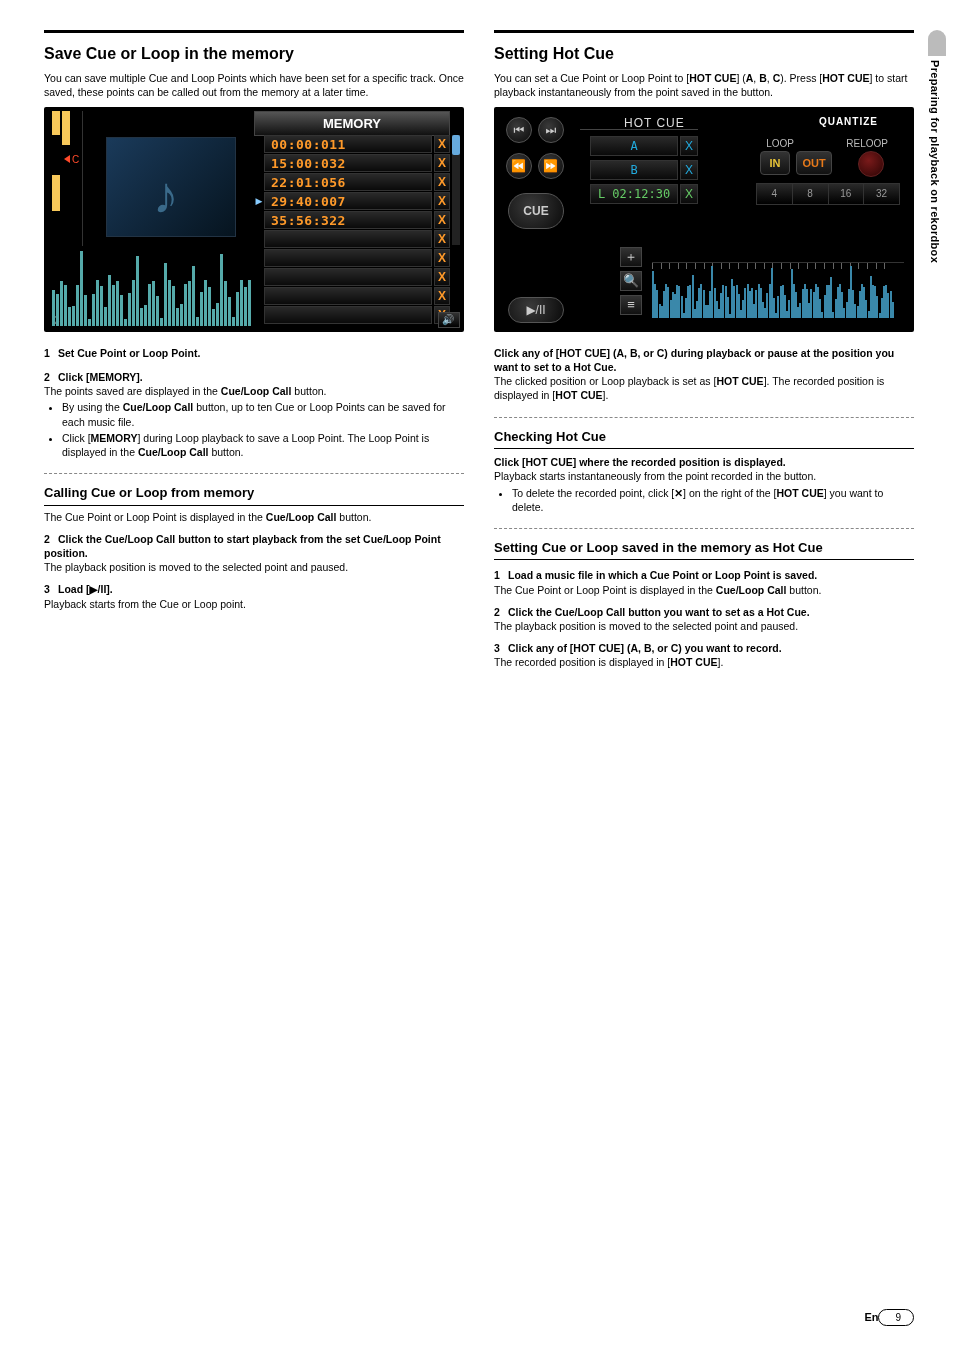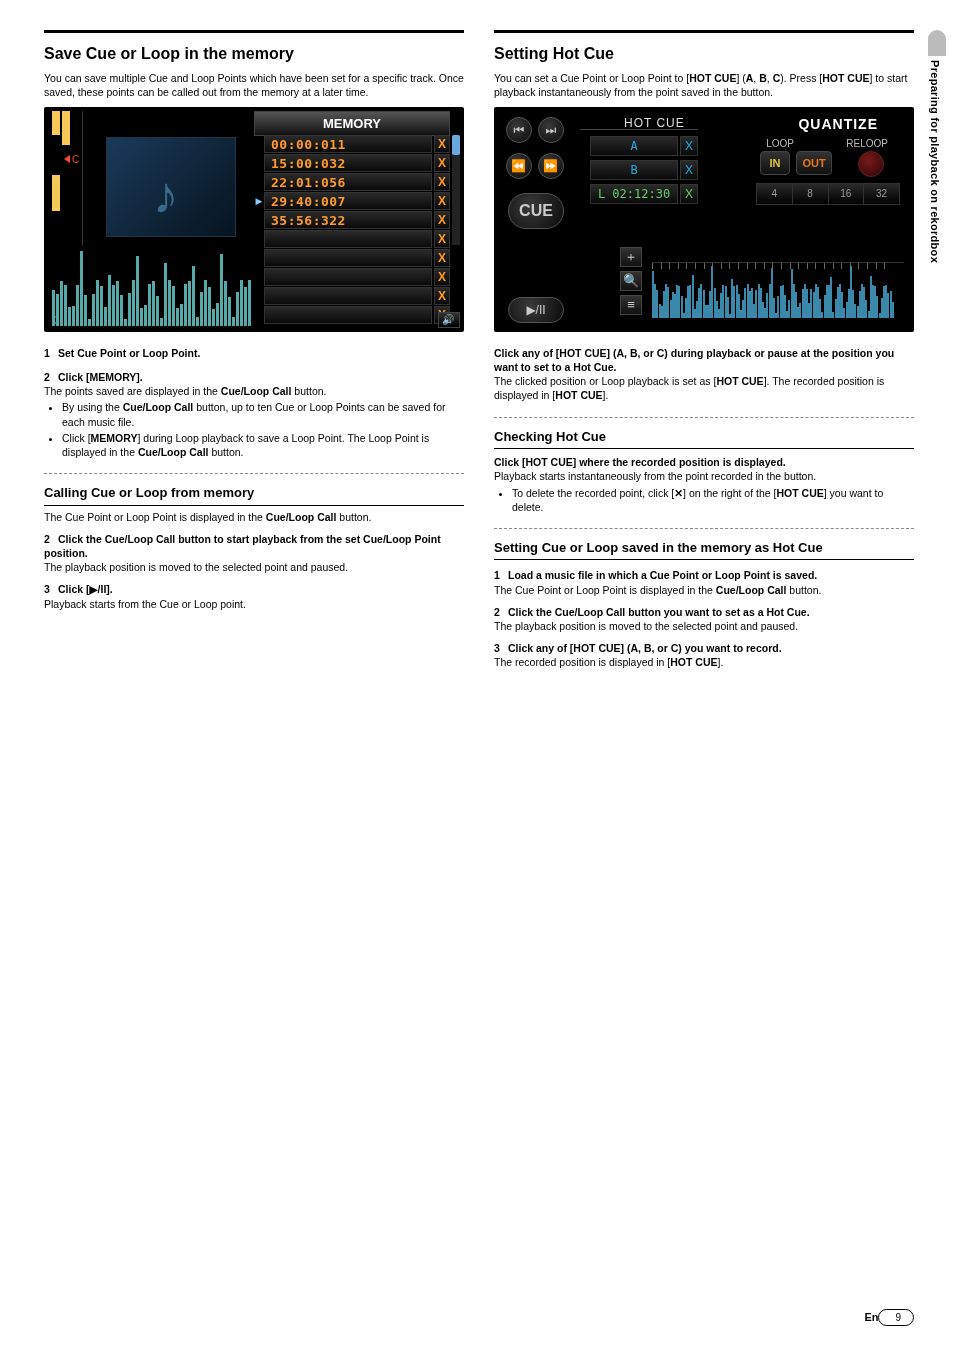--- a/index.html
+++ b/index.html
@@ -43,26 +43,26 @@
   .ls-col { position:absolute; left:0; width:8px; top:0; bottom:0; }
   .ls-col.c2 { left:10px; }
   .ls-seg { position:absolute; left:0; width:8px; background:#f7c85a; }
   .ls-c { position:absolute; left:20px; top:42px; color:#ff4a2a; font-size:10px; }
   .ls-tri { position:absolute; left:12px; top:44px; width:0; height:0; border-top:4px solid transparent; border-bottom:4px solid transparent; border-right:6px solid #ff4a2a; }
   .ls-line { position:absolute; left:30px; top:0; bottom:0; width:1px; background:#333; }
   .ls-num { position:absolute; left:2px; bottom:-82px; color:#888; font-size:10px; }
   
   .pill { position:absolute; border:1px solid #555; border-radius:12px; background:radial-gradient(circle at 40% 35%, #3a3a3a, #0a0a0a); color:#ccc; text-align:center; display:flex; align-items:center; justify-content:center; font-size:12px; }
   .round { width:26px; height:26px; border-radius:50%; }
-  .cue-btn { width:56px; height:36px; border-radius:18px; font-size:16px; font-weight:bold; }
+  .cue-btn { width:56px; height:36px; border-radius:18px; font-size:12px; font-weight:bold; }
   .panel-label { position:absolute; color:#ddd; font-size:12px; letter-spacing:1px; }
   .hotcue-row { position:absolute; display:flex; align-items:center; height:22px; }
   .hotcue-slot { background:linear-gradient(#2a2a2a,#0a0a0a); border:1px solid #333; color:#2ad; font-family:monospace; font-size:12px; text-align:center; width:88px; height:20px; line-height:18px; }
   .hotcue-x { width:18px; height:20px; background:linear-gradient(#2a2a2a,#0a0a0a); border:1px solid #333; color:#2ad; text-align:center; font-size:12px; line-height:18px; margin-left:2px; }
-  .quant { position:absolute; color:#fff; font-size:14px; letter-spacing:1px; font-weight:bold; }
+  .quant { position:absolute; color:#fff; font-size:10px; letter-spacing:1px; font-weight:bold; }
   .loop-label { position:absolute; color:#bbb; font-size:10px; }
   .loop-btn { position:absolute; border-radius:4px; background:linear-gradient(#333,#111); border:1px solid #444; text-align:center; font-weight:bold; font-size:11px; line-height:22px; height:24px; }
   .loop-in { color:#e8c438; width:30px; }
   .loop-out { color:#e87a1a; width:36px; }
   .reloop { position:absolute; width:26px; height:26px; border-radius:50%; background:radial-gradient(circle at 40% 35%, #7a1a1a, #2a0404); border:1px solid #622; }
   .beat-strip { position:absolute; background:linear-gradient(#2a2a2a,#000); border:1px solid #333; height:22px; display:flex; }
   .beat-cell { flex:1; border-right:1px solid #333; color:#999; font-size:10px; text-align:center; line-height:20px; }
   .beat-cell:last-child { border-right:none; }
   .mini-btn { position:absolute; width:22px; height:20px; background:linear-gradient(#333,#111); border:1px solid #444; color:#ccc; text-align:center; font-size:13px; line-height:18px; }
   .wave2 { position:absolute; left:158px; right:10px; bottom:14px; height:56px; }
@@ -218,21 +218,21 @@
     </ul>
 
     <hr class="dash-sep">
     <div class="h2">Calling Cue or Loop from memory</div>
 
     <div class="body">The Cue Point or Loop Point is displayed in the <b>Cue/Loop Call</b> button.</div>
 
     <div class="step"><span class="step-num">2</span><span>Click the Cue/Loop Call button to start playback from the set Cue/Loop Point position.</span></div>
     <div class="body">The playback position is moved to the selected point and paused.</div>
 
-    <div class="step"><span class="step-num">3</span><span>Click [▶/II].</span></div>
+    <div class="step"><span class="step-num">3</span><span>Load [▶/II].</span></div>
     <div class="body">Playback starts from the Cue or Loop point.</div>
   </div>
 
   <div class="col">
     <div class="rule"></div>
     <div class="h1">Setting Hot Cue</div>
     <div class="intro">You can set a Cue Point or Loop Point to [<b>HOT CUE</b>] (<b>A</b>, <b>B</b>, <b>C</b>). Press [<b>HOT CUE</b>] to start playback instantaneously from the point saved in the button.</div>
 
     <div class="fig fig2">
       <div class="pill round" style="top:10px;left:12px">⏮</div>

